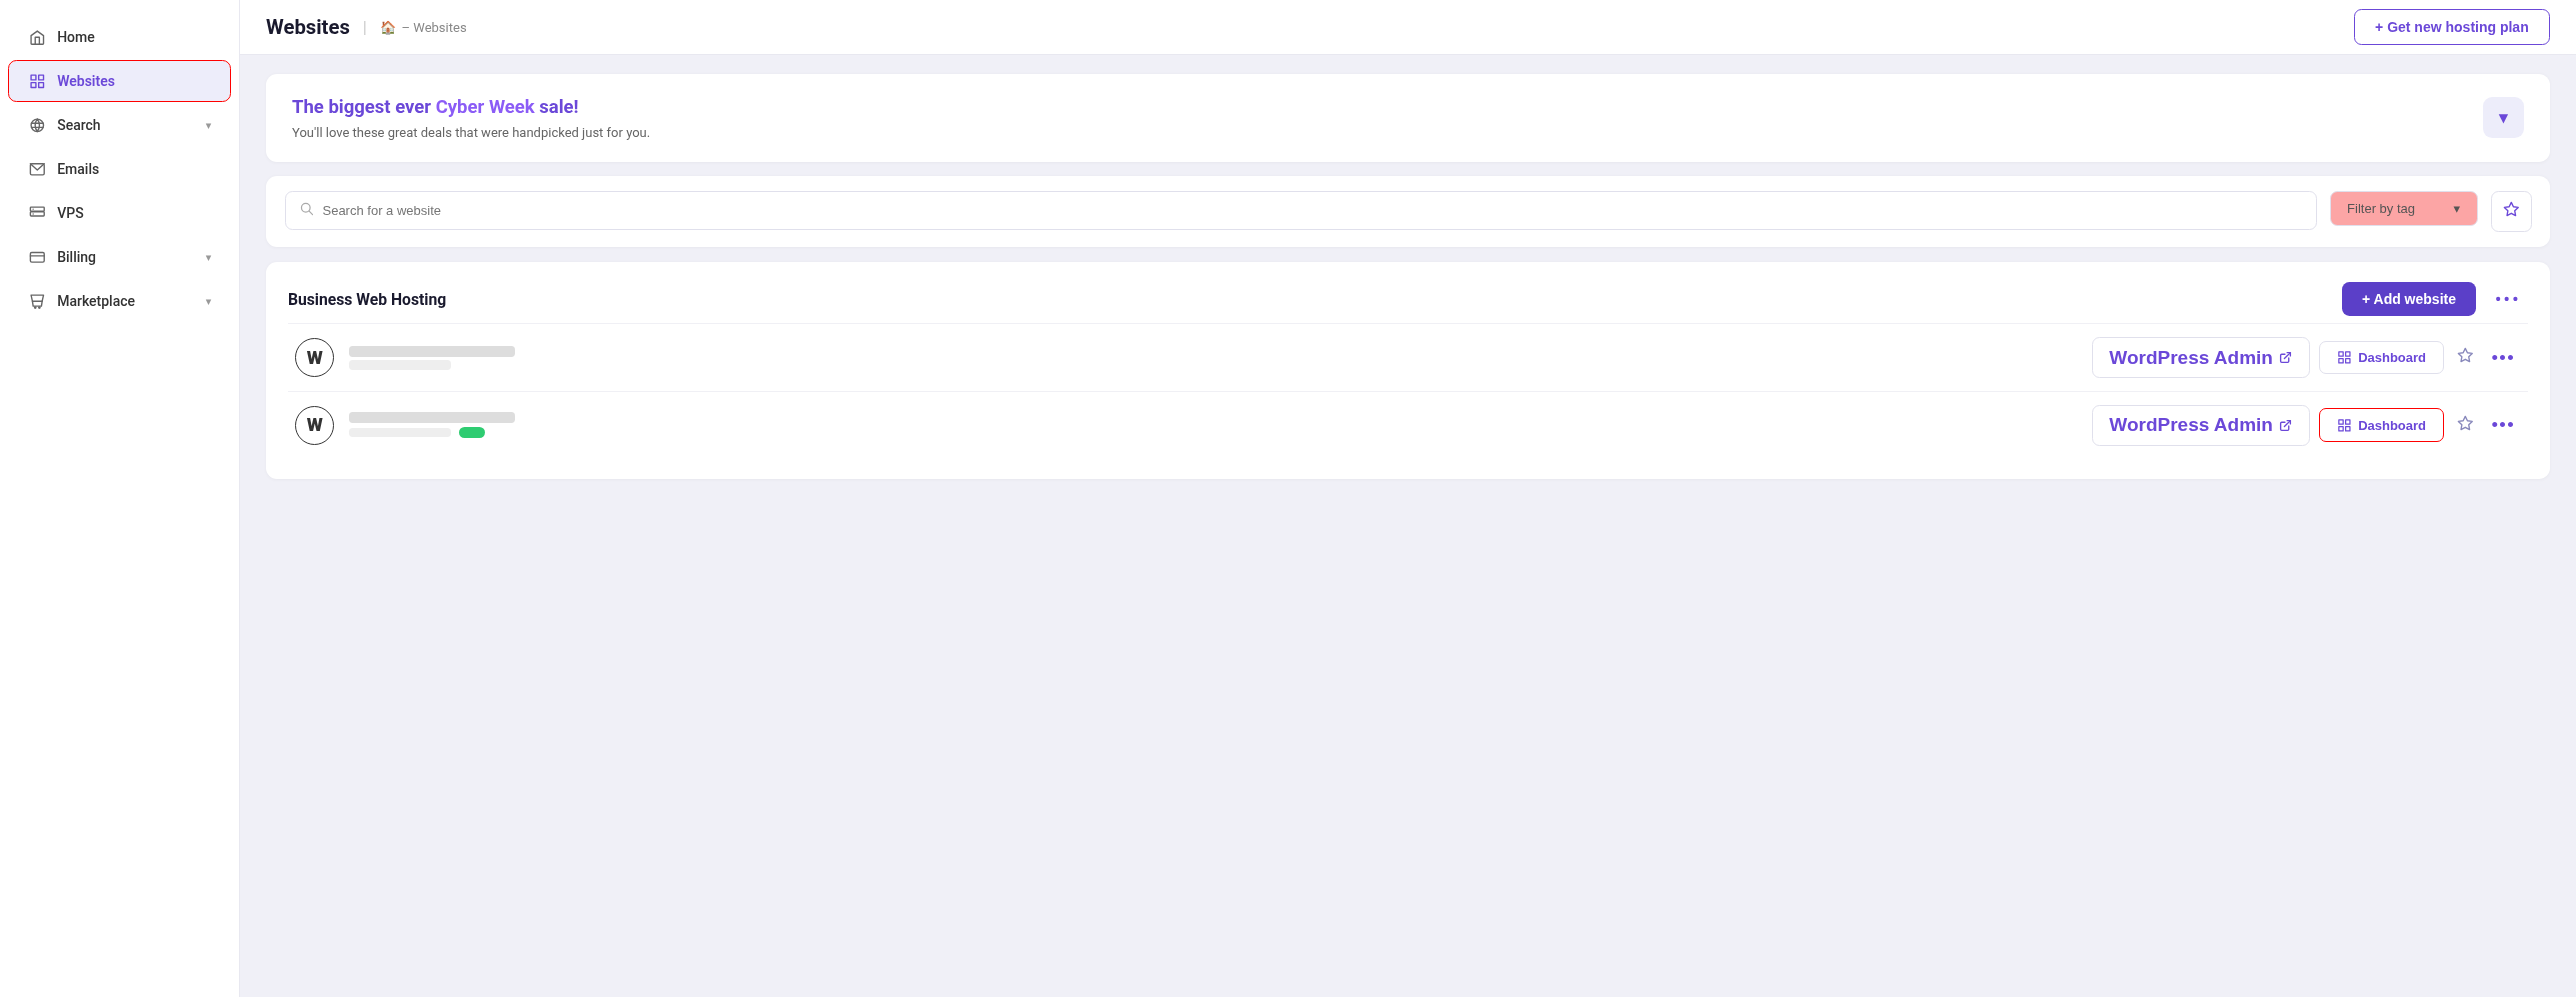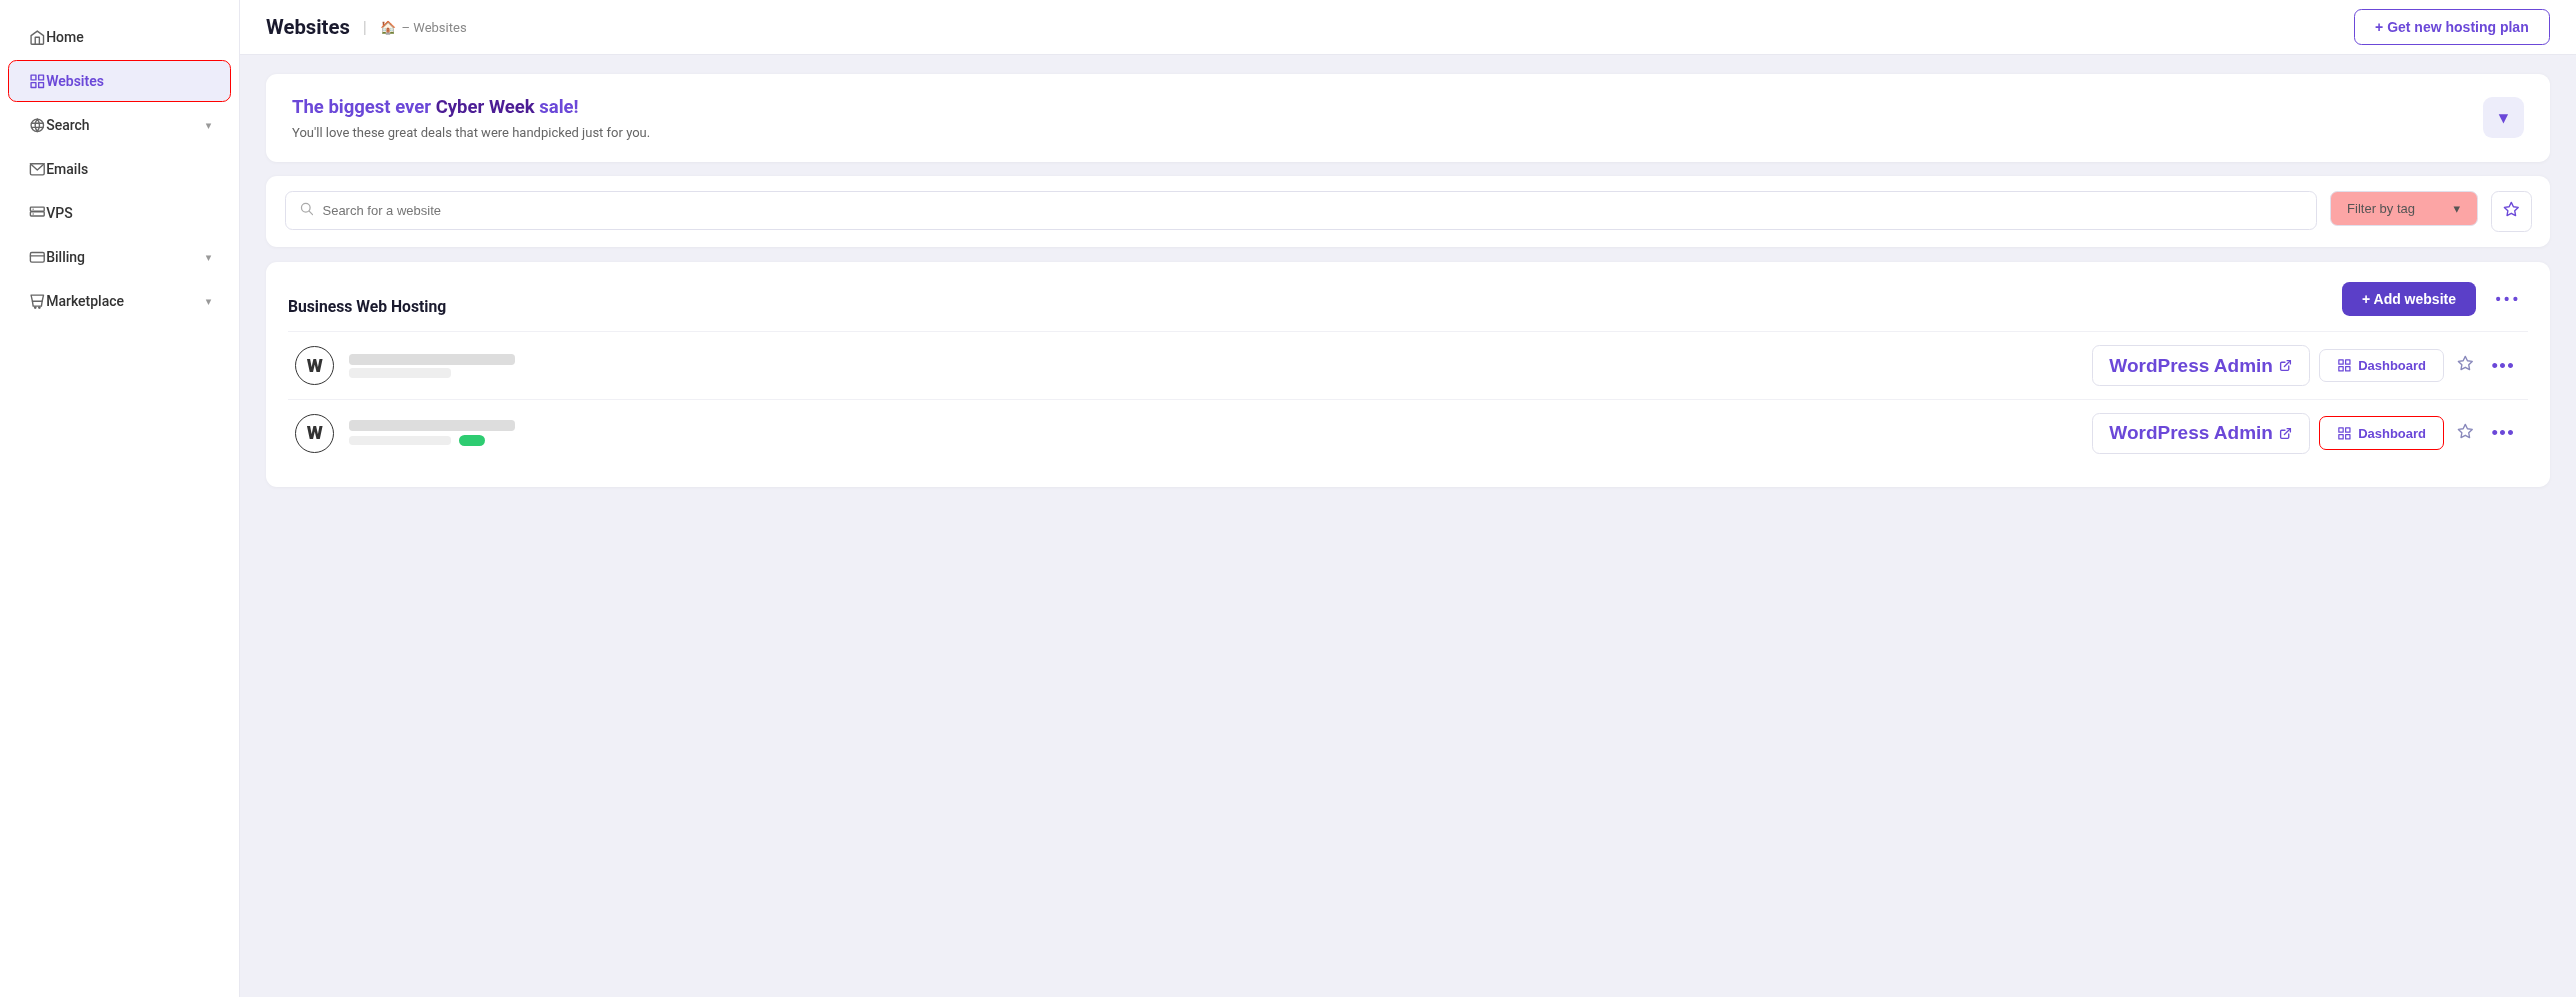--- a/index.html
+++ b/index.html
@@ -17,20 +17,21 @@
       background: #ffffff;
       border-right: 0.9px solid #e8e8f0;
       display: flex;
       flex-direction: column;
       padding: 14.8px 0;
       flex-shrink: 0;
     }
     .sidebar-item {
       display: flex;
       align-items: center;
+      gap: 11px;
       padding: 11px 18.5px;
       cursor: pointer;
       color: #333;
       font-size: 14px;
       font-weight: 500;
       border-radius: 7.4px;
       margin: 1.8px 9.2px;
       transition: background 0.15s;
       position: relative;
       text-align: right;
@@ -218,23 +219,23 @@
 
     
     .hosting-card {
       background: #ffffff;
       border-radius: 11px;
       padding: 20.3px 22px;
       box-shadow: 0 0.9px 3.7px rgba(0,0,0,0.04);
     }
     .hosting-header {
       display: flex;
-      align-items: flex-end;
+      align-items: center;
       justify-content: space-between;
-      margin-bottom: 15px;
+      margin-bottom: 7px;
     }
     .hosting-title {
       font-size: 15.7px;
       font-weight: 700;
       color: #1a1a2e;
     }
     .hosting-actions {
       display: flex;
       align-items: center;
       gap: 11px;
@@ -468,21 +469,21 @@
       </div>
     </div>
     <button class="get-plan-btn">+ Get new hosting plan</button>
   </header>
 
   <div class="content">
 
     <div class="banner">
       <div class="banner-text">
         <h2>
-          <span>The biggest ever </span><span style="color:#4c1d95;">Cyber Week</span><span> sale!</span>
+          <span>The biggest ever </span><span style="color:#8b5cf6;">Cyber Week</span><span> sale!</span>
         </h2>
         <p>You'll love these great deals that were handpicked just for you.</p>
       </div>
       <div class="banner-chevron">
         <span>▾</span>
       </div>
     </div>
 
     <div class="search-row">
       <div class="search-input-wrap">

